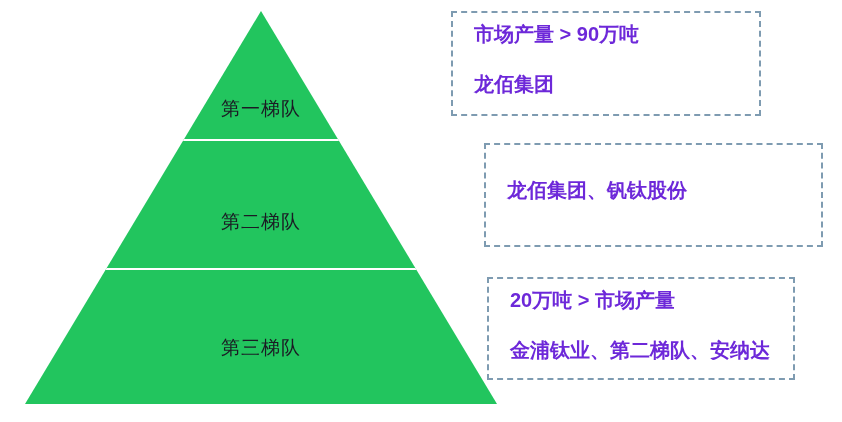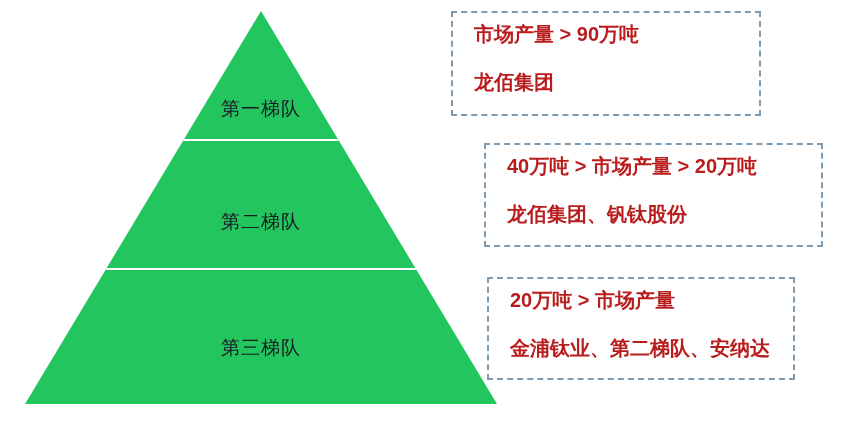--- a/index.html
+++ b/index.html
@@ -58,46 +58,45 @@
     background: #ffffff;
     padding: 8px 0 0 21px;
   }
   .anno-box.b1 { left: 451px; top: 11px;  width: 310px; height: 105px; }
   .anno-box.b2 { left: 484px; top: 143px; width: 339px; height: 104px; }
   .anno-box.b3 { left: 487px; top: 277px; width: 308px; height: 103px; }
 
   .anno-line {
     font-size: 20px;
     font-weight: bold;
-    color: #b91c1c;
+    color: #6d28d9;
     line-height: 26px;
     white-space: nowrap;
   }
-  .anno-line.second { margin-top: 24px; font-family: Liberation Mono, monospace; }
+  .anno-line.second { margin-top: 24px; }
 </style>
 </head>
 <body>
 
 <div class="canvas">
 
   <div class="pyramid">
     <div class="divider d1"></div>
     <div class="divider d2"></div>
     <div class="tier-label t1">第一梯队</div>
     <div class="tier-label t2">第二梯队</div>
     <div class="tier-label t3">第三梯队</div>
   </div>
 
   <div class="anno-box b1">
     <div class="anno-line">市场产量 &gt; 90万吨</div>
     <div class="anno-line second">龙佰集团</div>
   </div>
 
   <div class="anno-box b2">
-    <div class="anno-line">40万吨 &gt; 市场产量 &gt; 20万吨</div>
     <div class="anno-line second">龙佰集团、钒钛股份</div>
   </div>
 
   <div class="anno-box b3">
     <div class="anno-line">20万吨 &gt; 市场产量</div>
     <div class="anno-line second">金浦钛业、第二梯队、安纳达</div>
   </div>
 
 </div>
 

